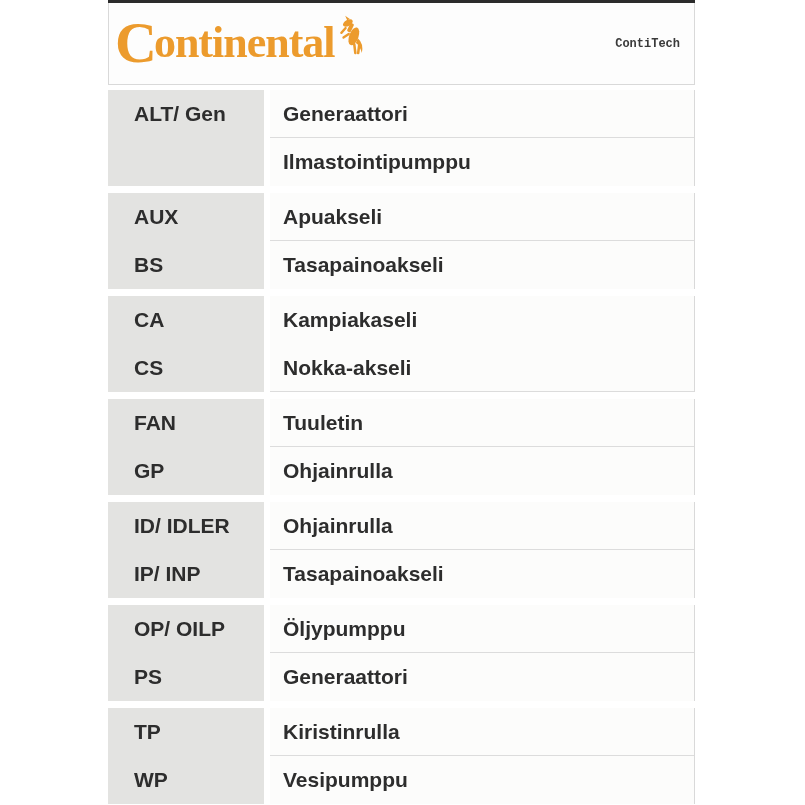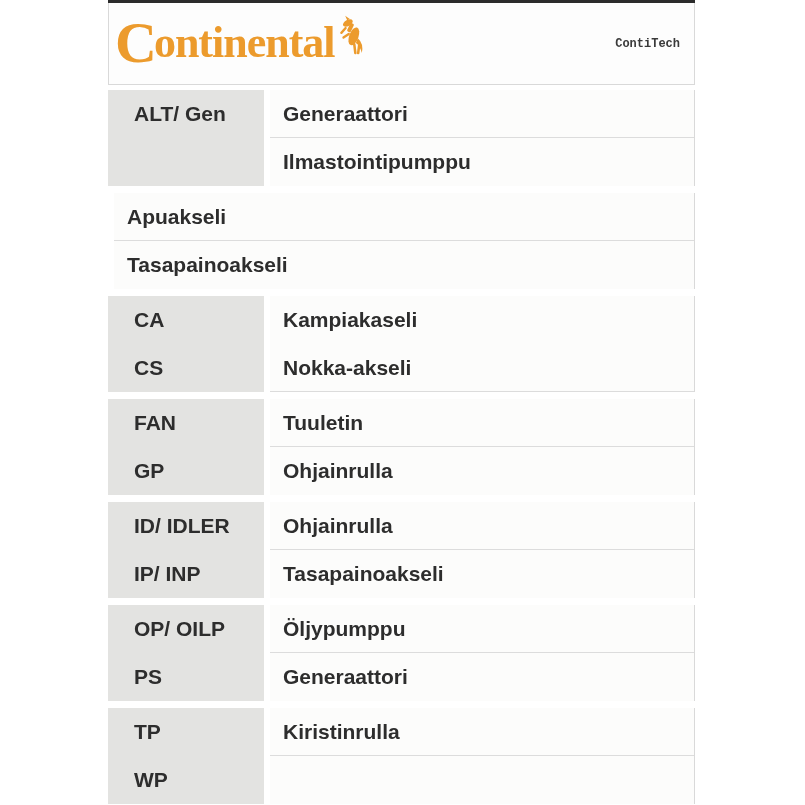--- a/index.html
+++ b/index.html
@@ -135,20 +135,24 @@
         <div class="abbr-col">
           <div class="cell abbr-cell">ALT/ Gen</div>
         </div>
         <div class="col-gap"></div>
         <div class="term-col">
           <div class="cell term-cell first">Generaattori</div>
           <div class="cell term-cell">Ilmastointipumppu</div>
         </div>
       </div>
       <div class="group">
+        <div class="abbr-col">
+          <div class="cell abbr-cell">AUX</div>
+          <div class="cell abbr-cell">BS</div>
+        </div>
         <div class="col-gap"></div>
         <div class="term-col">
           <div class="cell term-cell first">Apuakseli</div>
           <div class="cell term-cell">Tasapainoakseli</div>
         </div>
       </div>
       <div class="group">
         <div class="abbr-col">
           <div class="cell abbr-cell">CA</div>
           <div class="cell abbr-cell">CS</div>
@@ -193,16 +197,17 @@
         </div>
       </div>
       <div class="group">
         <div class="abbr-col">
           <div class="cell abbr-cell">TP</div>
           <div class="cell abbr-cell">WP</div>
         </div>
         <div class="col-gap"></div>
         <div class="term-col">
           <div class="cell term-cell first">Kiristinrulla</div>
+          <div class="cell term-cell">Vesipumppu</div>
         </div>
       </div>
     </div>
 </div>
 
 </body></html>

